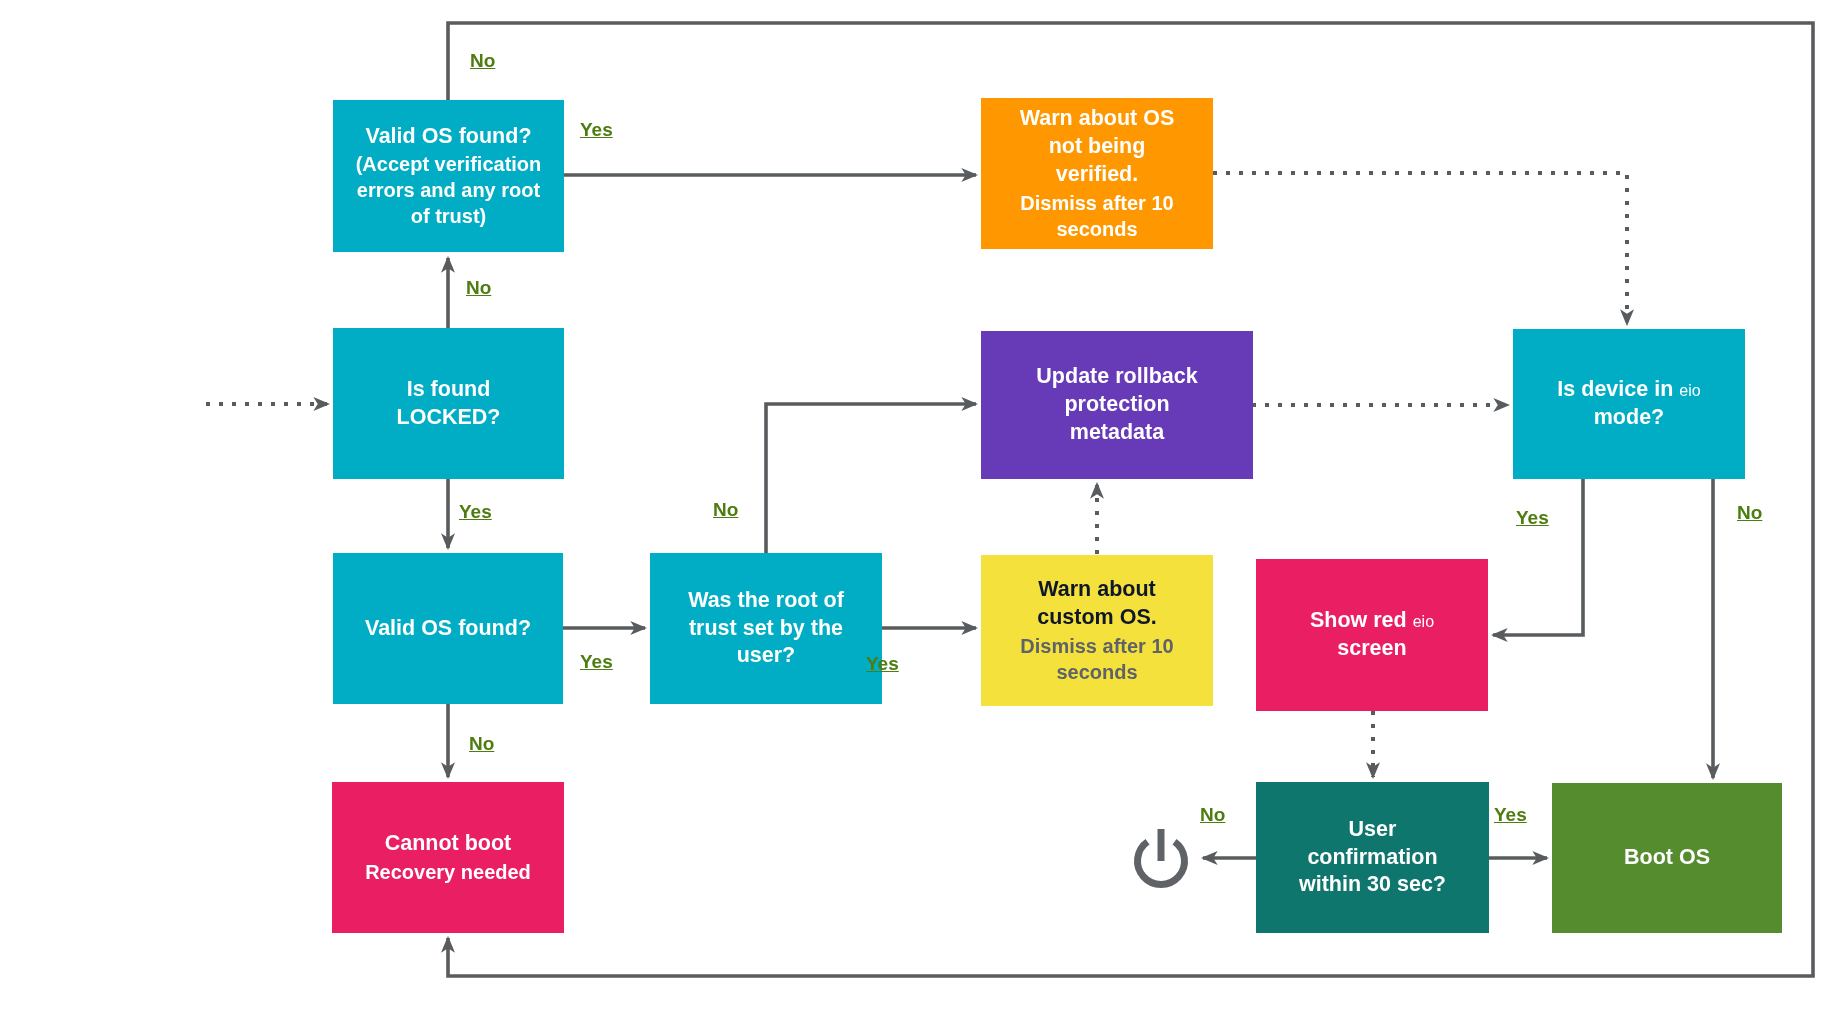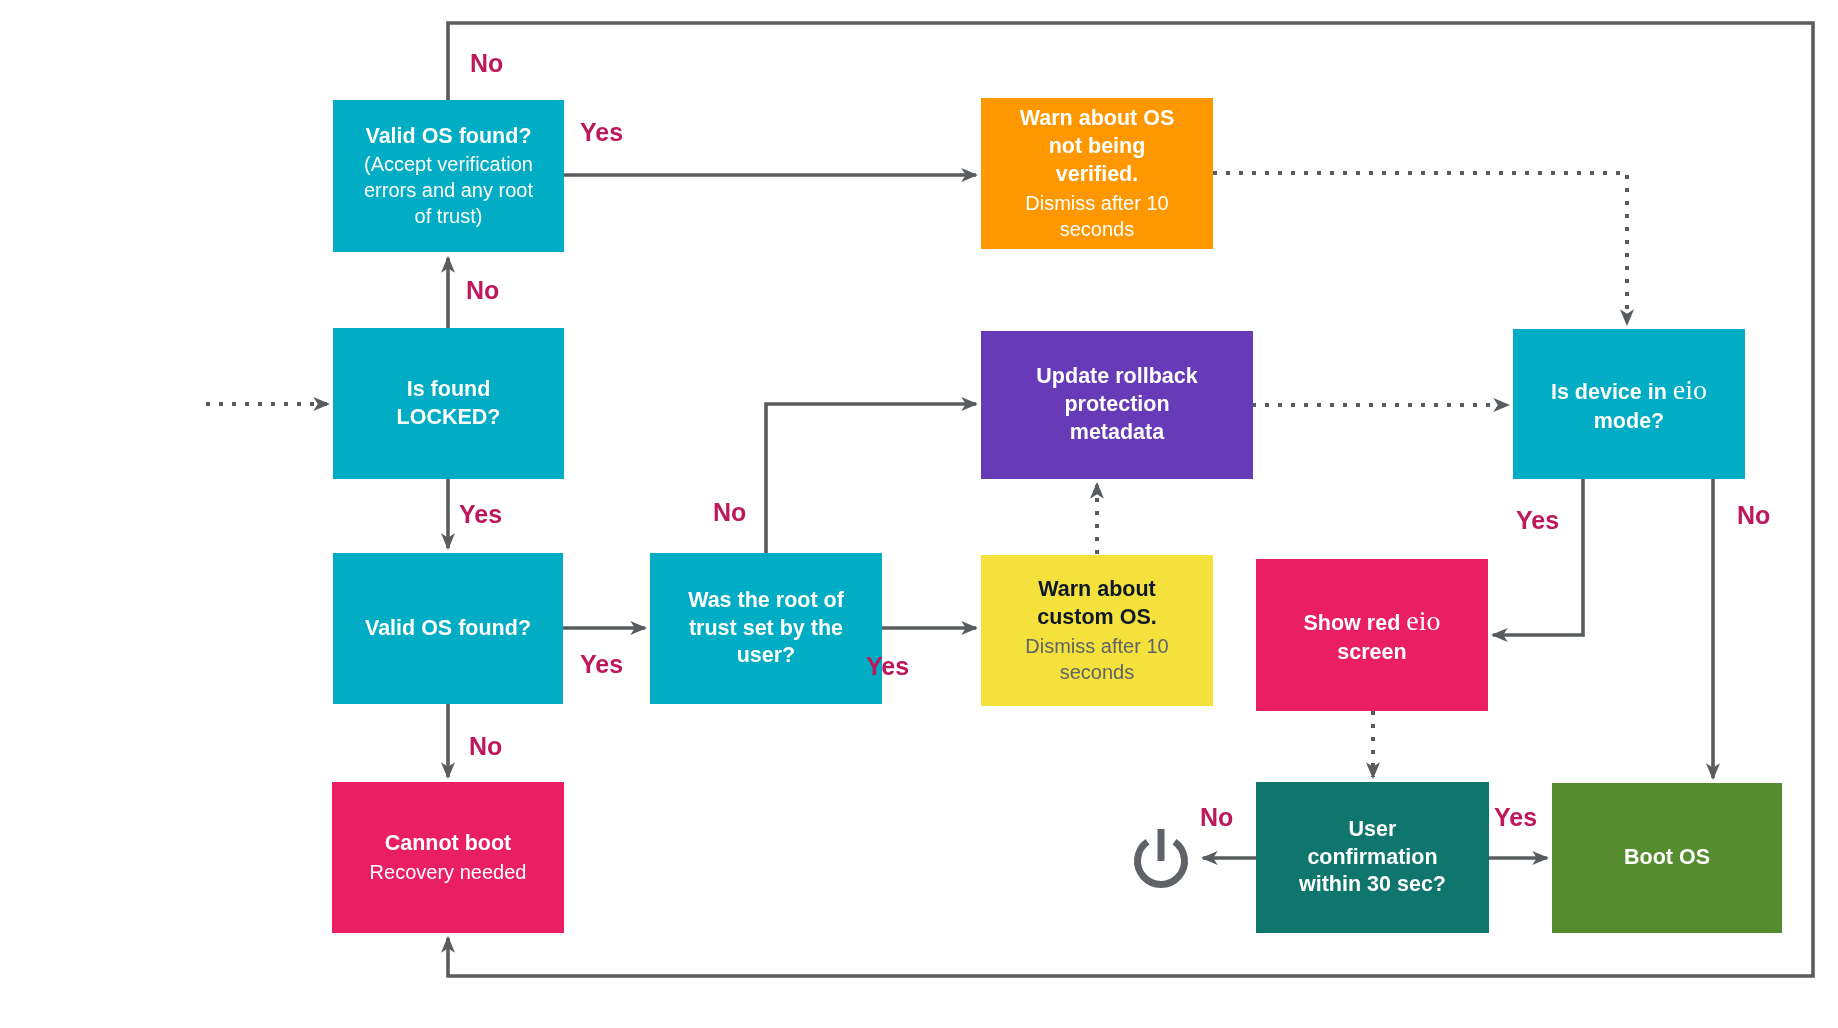--- a/index.html
+++ b/index.html
@@ -4,39 +4,39 @@
 <style>
   html,body{margin:0;padding:0;background:#ffffff;}
   body{font-family:"Liberation Sans", sans-serif;}
   .canvas{position:relative;width:1838px;height:1028px;background:#ffffff;overflow:hidden;}
   svg.edges{position:absolute;left:0;top:0;width:1838px;height:1028px;}
   .edge{stroke:#595C5E;stroke-width:3.6;fill:none;}
   .edge.dotted{stroke-width:4;stroke-dasharray:4 9;}
   .node{position:absolute;display:flex;flex-direction:column;justify-content:center;align-items:center;
         text-align:center;color:#ffffff;box-sizing:border-box;padding:6px 12px;}
   .node .title{font-weight:bold;font-size:21.5px;line-height:1.3;white-space:pre-line;}
-  .node .subtitle{font-weight:normal;font-size:20px;line-height:1.3;white-space:pre-line;margin-top:1px;}
-  .mono{font-family:Liberation Serif, serif;font-weight:normal;font-size:28px;margin-top:12px;}
+  .node .subtitle{font-weight:bold;font-size:20px;line-height:1.3;white-space:pre-line;margin-top:1px;}
+  .mono{font-family:Liberation Sans, sans-serif;font-weight:normal;font-size:16px;margin-top:12px;}
   .start{left:50px;top:327px;width:154px;height:154px;border-radius:50%;background:#673AB7;}
   .start .title{font-size:27px;}
   .n-valid-os-unlocked{left:333px;top:100px;width:231px;height:152px;background:#00ADC4;}
   .n-warn-not-verified{left:981px;top:98px;width:232px;height:151px;background:#FF9800;}
   .n-is-locked{left:333px;top:328px;width:231px;height:151px;background:#00ADC4;}
   .n-update-rollback{left:981px;top:331px;width:272px;height:148px;background:#673AB7;}
   .n-eio-mode{left:1513px;top:329px;width:232px;height:150px;background:#00ADC4;}
   .n-valid-os-locked{left:333px;top:553px;width:230px;height:151px;background:#00ADC4;}
   .n-root-of-trust{left:650px;top:553px;width:232px;height:151px;background:#00ADC4;}
   .n-warn-custom{left:981px;top:555px;width:232px;height:151px;background:#F5E13C;}
   .n-warn-custom .title{color:#0f172a;}
   .n-warn-custom .subtitle{color:#5F6368;}
   .n-red-eio{left:1256px;top:559px;width:232px;height:152px;background:#E91E63;}
   .n-cannot-boot{left:332px;top:782px;width:232px;height:151px;background:#E91E63;text-align:right;}
   .n-user-confirm{left:1256px;top:782px;width:233px;height:151px;background:#0f766e;}
   .n-boot-os{left:1552px;top:783px;width:230px;height:150px;background:#558C2E;text-align:right;}
-  .elabel{position:absolute;font-size:25px;font-weight:bold;color:#be185d;line-height:1;}
+  .elabel{position:absolute;font-size:19px;font-weight:bold;color:#4d7c0f;line-height:1;text-decoration:underline;}
   .l-no-top{left:470px;top:51px;}
   .l-no-ca{left:466px;top:278px;}
   .l-yes-ab{left:580px;top:120px;}
   .l-yes-cf{left:459px;top:502px;}
   .l-no-fj{left:469px;top:734px;}
   .l-yes-fg{left:580px;top:652px;}
   .l-no-gd{left:713px;top:500px;}
   .l-yes-gh{left:866px;top:654px;}
   .l-yes-ei{left:1516px;top:508px;}
   .l-no-el{left:1737px;top:503px;}

